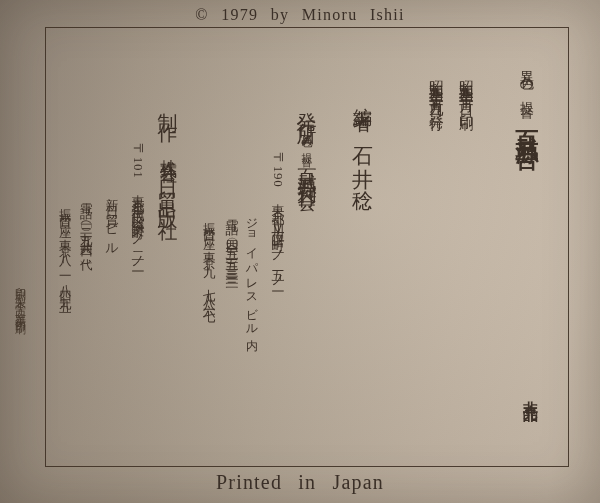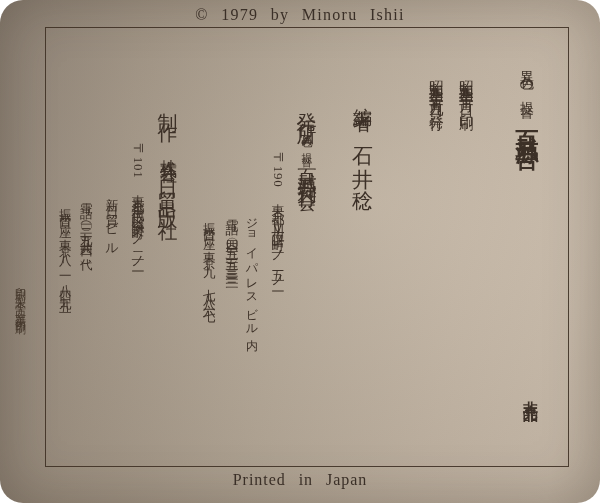--- a/index.html
+++ b/index.html
@@ -6,38 +6,37 @@
   .photo {
     position: relative;
     width: 600px; height: 503px;
     overflow: hidden;
     background:
       radial-gradient(130% 110% at 62% 40%, rgba(255,250,240,0.10), rgba(40,30,20,0.16)),
       linear-gradient(99deg, #8f8376 0%, #a29585 22%, #b3a695 48%, #c2b4a3 74%, #cabcab 92%, #c3b5a4 100%);
     font-family: "Liberation Serif", "DejaVu Serif", serif;
     color: #3b2f26;
     box-shadow: inset 0 0 55px rgba(50,38,28,0.28);
-    border-radius: 23px;
   }
   .copyright {
     position: absolute; top: 6px; left: 0; right: 0;
     text-align: center;
     font-size: 16px; letter-spacing: 0.08em; word-spacing: 0.45em;
     color: #3a2f27;
   }
   .frame {
     position: absolute;
     left: 45px; top: 27px;
     width: 522px; height: 438px;
     border: 1.5px solid rgba(62,48,35,0.9);
   }
   .printed-line {
     position: absolute; top: 471px; left: 0; right: 0;
     text-align: center;
-    font-size: 16px; letter-spacing: 0.06em; word-spacing: 0.5em;
+    font-size: 20px; letter-spacing: 0.06em; word-spacing: 0.5em;
     color: #3a2f27;
   }
   .vcol {
     position: absolute;
     writing-mode: vertical-rl;
     text-orientation: mixed;
     transform: translateX(-50%);
     white-space: nowrap;
     line-height: 1;
     color: #3c3027;

